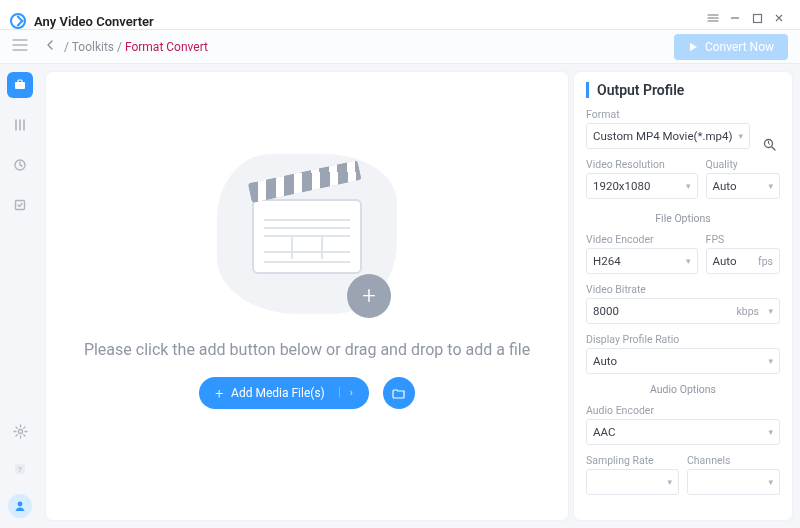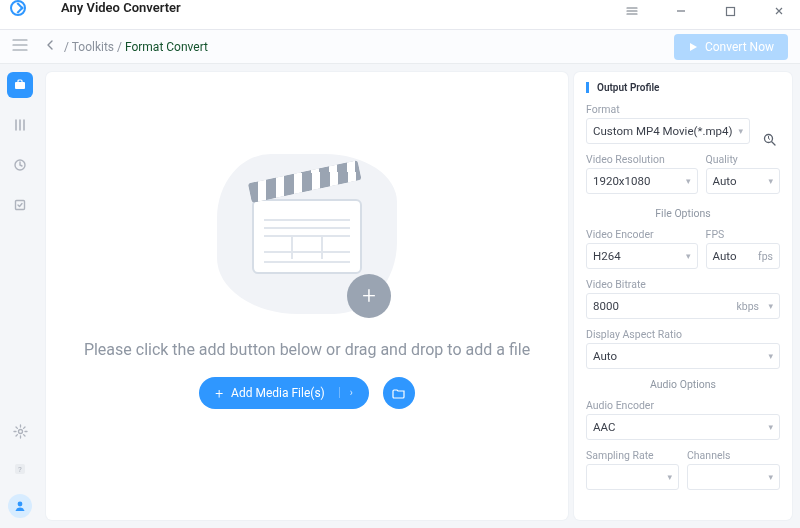--- a/index.html
+++ b/index.html
@@ -1,27 +1,27 @@
 <!DOCTYPE html>
 <html><head>
 <meta charset="utf-8">
 <style>
   *{box-sizing:border-box;margin:0;padding:0;font-family:-apple-system,BlinkMacSystemFont,"Segoe UI",Roboto,Arial,sans-serif;}
   body{width:800px;height:528px;background:#f4f6f9;overflow:hidden;font-size:12px;color:#333;}
-  .titlebar{height:30px;display:flex;align-items:flex-start;padding:0 10px;border-bottom:1px solid #e6e8ee;background:#fff;gap:27px;}
+  .titlebar{height:30px;display:flex;align-items:flex-end;padding:0 10px;border-bottom:1px solid #e6e8ee;background:#fff;}
   .titlebar .logo{width:16px;height:16px;border-radius:50%;border:2px solid #2f97ff;display:flex;align-items:center;justify-content:center;margin-right:8px;position:relative;}
   .titlebar .logo:before{content:"";width:6px;height:6px;border-top:2px solid #2f97ff;border-right:2px solid #2f97ff;transform:rotate(45deg);position:absolute;left:2px;}
   .titlebar .apptitle{font-weight:600;font-size:13px;color:#222;}
   .titlebar .spacer{flex:1;}
   .win-btn{width:22px;height:22px;display:flex;align-items:center;justify-content:center;color:#6f7680;cursor:pointer;}
   .toolbar{height:34px;display:flex;align-items:center;padding:0 12px;border-bottom:1px solid #e9ecef;background:#fbfcfe;}
   .toolbar .hamb{width:18px;color:#8a919c;margin-right:14px;}
   .toolbar .back{color:#8a919c;margin-right:8px;}
   .crumb{color:#8a919c;font-size:12px;}
-  .crumb .active{color:#14532d;}
+  .crumb .active{color:#be185d;}
   .convert-btn{margin-left:auto;background:#b0d8ff;color:#fff;border-radius:4px;padding:6px 14px;display:flex;align-items:center;gap:7px;font-size:12px;}
   .convert-btn svg{width:10px;height:10px;}
   .shell{display:flex;height:calc(528px - 64px);}
   .sidebar{width:40px;background:#f4f6f9;display:flex;flex-direction:column;align-items:center;padding-top:8px;gap:14px;}
   .side-ic{width:26px;height:26px;display:flex;align-items:center;justify-content:center;color:#aeb3bd;border-radius:6px;}
   .side-ic.active{background:#2f97ff;color:#fff;}
   .side-bottom{margin-top:auto;display:flex;flex-direction:column;align-items:center;gap:12px;padding-bottom:10px;}
   .avatar{width:24px;height:24px;border-radius:50%;background:#d7ecff;display:flex;align-items:center;justify-content:center;color:#2f97ff;}
   .main{flex:1;background:#fff;margin:8px 0 8px 6px;border-radius:6px;display:flex;flex-direction:column;align-items:center;justify-content:center;box-shadow:0 0 0 1px #eef1f5;}
   .illus{width:180px;height:160px;position:relative;margin-top:-30px;}
@@ -33,21 +33,21 @@
   .clap-cells{position:absolute;top:36px;left:10px;width:86px;height:22px;display:flex;}
   .clap-cells span{flex:1;border-right:2px solid #e0e5ec;}
   .clap-cells span:last-child{border:none;}
   .plus-circ{position:absolute;right:6px;bottom:-4px;width:44px;height:44px;border-radius:50%;background:#9aa4b2;display:flex;align-items:center;justify-content:center;color:#fff;font-size:24px;font-weight:300;}
   .hint{color:#8f97a3;font-size:16px;margin-top:26px;}
   .btn-row{display:flex;gap:14px;margin-top:18px;align-items:center;}
   .add-btn{background:#2f97ff;color:#fff;border-radius:18px;height:32px;padding:0 16px;display:flex;align-items:center;gap:8px;font-size:12px;}
   .add-btn .chev{color:#fff;opacity:.8;margin-left:6px;font-size:10px;border-left:1px solid rgba(255,255,255,.4);padding-left:10px;}
   .round-btn{width:32px;height:32px;border-radius:50%;background:#2f97ff;color:#fff;display:flex;align-items:center;justify-content:center;}
   .panel{width:218px;background:#fff;margin:8px 8px 8px 6px;border-radius:6px;box-shadow:0 0 0 1px #eef1f5;padding:10px 12px 0;overflow-y:auto;}
-  .panel h3{font-size:10px;font-weight:600;color:#303542;padding-left:8px;border-left:3px solid #2f97ff;margin-bottom:10px;}
+  .panel h3{font-size:14px;font-weight:600;color:#303542;padding-left:8px;border-left:3px solid #2f97ff;margin-bottom:10px;}
   .field{margin-bottom:9px;}
   .flab{font-size:10.5px;color:#9aa1ad;margin-bottom:2px;display:block;}
   .row2{display:flex;gap:8px;}
   .row2 .field{flex:1;}
   .sel{height:26px;border:1px solid #e4e8ee;border-radius:3px;display:flex;align-items:center;padding:0 6px;font-size:11.5px;color:#3a3f4a;position:relative;background:#fff;text-align:right;}
   .sel .unit{color:#9aa1ad;margin-left:auto;margin-right:14px;font-size:10.5px;}
   .sel:after{content:"▾";position:absolute;right:6px;color:#aeb3bd;font-size:9px;}
   .sel.noarrow:after{display:none;}
   .fmt-row{display:flex;gap:8px;align-items:flex-end;}
   .fmt-row .field{flex:1;}
@@ -237,21 +237,21 @@
 
     <div class="field">
       <span class="flab">Video Bitrate</span>
       <div class="sel">
           <span>8000</span>
           <span class="unit">kbps</span>
         </div>
     </div>
 
     <div class="field">
-      <span class="flab">Display Aspect Ratio</span>
+      <span class="flab">Display Profile Ratio</span>
       <div class="sel">
           <span>Auto</span>
         </div>
     </div>
 
 
     <div class="sect-title">Audio Options</div>
 
     <div class="field">
       <span class="flab">Audio Encoder</span>

